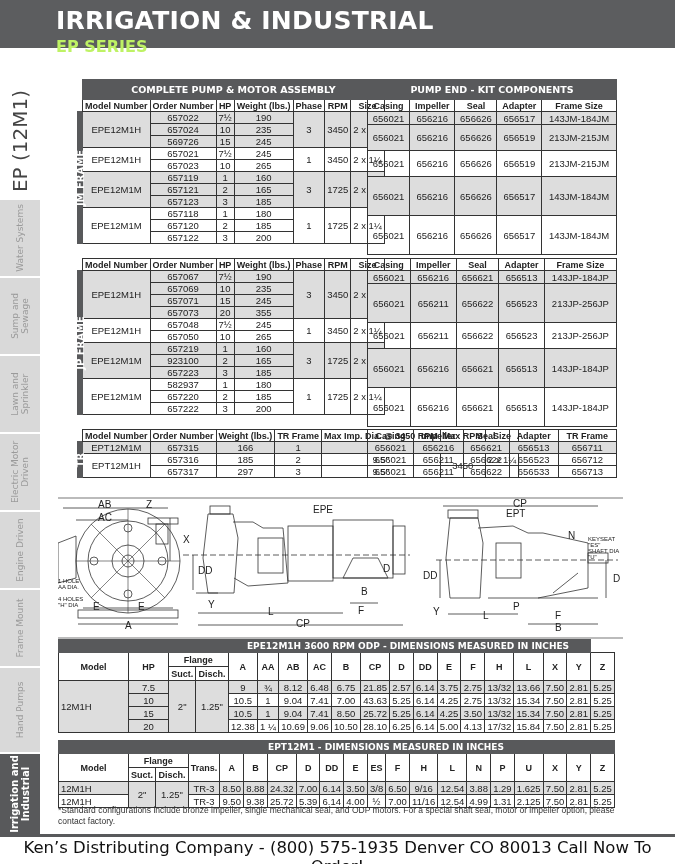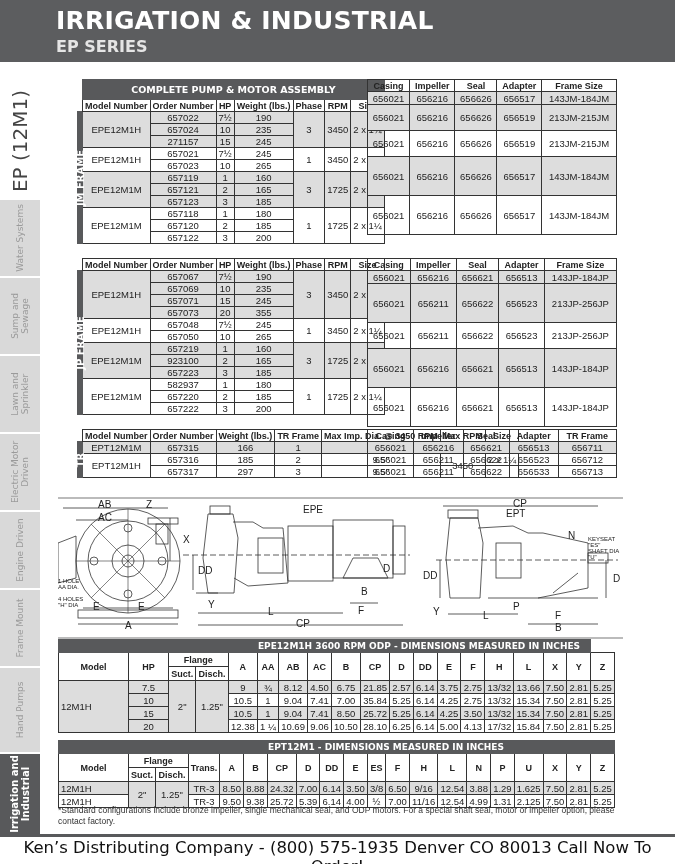--- a/index.html
+++ b/index.html
@@ -1,19 +1,19 @@
 <!DOCTYPE html>
 <html><head>
 <meta charset="utf-8">
 <style>
   * { box-sizing: border-box; margin: 0; padding: 0; }
   body { width: 675px; height: 864px; background: #fff; font-family: "Liberation Sans", sans-serif; color: #222; position: relative; overflow: hidden; }
-  .header { position: absolute; left: 0; top: 0; width: 675px; height: 62px; background: #5c5d5f; }
+  .header { position: absolute; left: 0; top: 0; width: 675px; height: 48px; background: #5c5d5f; }
   .header .t1 { position: absolute; left: 56px; top: 6px; color: #fff; font-family: "DejaVu Sans", sans-serif; font-weight: bold; font-size: 25px; letter-spacing: 0.2px; }
-  .header .t2 { position: absolute; left: 56px; top: 37px; color: #e5e5e5; font-family: "DejaVu Sans", sans-serif; font-weight: bold; font-size: 16px; }
+  .header .t2 { position: absolute; left: 56px; top: 37px; color: #bef264; font-family: "DejaVu Sans", sans-serif; font-weight: bold; font-size: 16px; }
   .side-title { position: absolute; left: 0; top: 72px; width: 40px; height: 130px; }
   .side-title span { position: absolute; left: 50%; top: 50%; transform: translate(-50%,-50%) rotate(-90deg); white-space: nowrap; font-family: "DejaVu Sans", sans-serif; font-size: 20px; color: #444; }
   .side-item { position: absolute; left: 0; width: 40px; background: #d9d9d9; border-bottom: 2px solid #fff; }
   .side-item span { position: absolute; left: 50%; top: 50%; transform: translate(-50%,-50%) rotate(-90deg); white-space: pre; text-align: center; font-family: "DejaVu Sans", sans-serif; font-size: 9px; color: #9a9a9a; line-height: 10px; }
   .side-item.active { background: #58595b; }
   .side-item.active span { color: #fff; font-weight: bold; font-size: 10px; line-height: 11px; }
 
   table { border-collapse: collapse; position: absolute; font-size: 9.5px; }
   td, th { border: 1px solid #333; text-align: center; height: 12px; padding: 0 2px; white-space: nowrap; }
   th { font-weight: bold; font-size: 9px; line-height: 10px; }
@@ -104,21 +104,21 @@
         <td class="sh" rowspan="3">3</td>
         <td class="sh" rowspan="3">3450</td>
         <td class="sh" rowspan="3">2 x 1¼</td>
       </tr>
       <tr>
         <td class="sh">657024</td>
         <td class="sh">10</td>
         <td class="sh">235</td>
       </tr>
       <tr>
-        <td class="sh">271157</td>
+        <td class="sh">569726</td>
         <td class="sh">15</td>
         <td class="sh">245</td>
       </tr>
       <tr>
         <td rowspan="2">EPE12M1H</td>
         <td>657021</td>
         <td>7½</td>
         <td>245</td>
         <td rowspan="2">1</td>
         <td rowspan="2">3450</td>
@@ -165,20 +165,23 @@
       <tr>
         <td>657122</td>
         <td>3</td>
         <td>200</td>
       </tr>
     </tbody>
 </table>
 
 <table id="kit-jm" style="left:367px;top:79px;width:250px;">
   <thead>
+    <tr>
+        <th class="cap" colspan="5">PUMP END - KIT COMPONENTS</th>
+      </tr>
     <tr class="hdr">
         <th>Casing</th>
         <th>Impeller</th>
         <th>Seal</th>
         <th>Adapter</th>
         <th>Frame Size</th>
       </tr>
   </thead>
   <tbody>
       <tr>
@@ -503,21 +506,21 @@
   </svg>
   <div class="dim-label" style="left:40px;top:1px;">AB</div>
   <div class="dim-label" style="left:40px;top:14px;">AC</div>
   <div class="dim-label" style="left:88px;top:1px;">Z</div>
   <div class="dim-label" style="left:125px;top:36px;">X</div>
   <div class="dim-label" style="left:35px;top:103px;">E</div>
   <div class="dim-label" style="left:80px;top:103px;">E</div>
   <div class="dim-label" style="left:67px;top:122px;">A</div>
   <div class="dim-label" style="left:0px;top:80px;font-size:6px;width:30px;">1 HOLE AA DIA.</div>
   <div class="dim-label" style="left:0px;top:98px;font-size:6px;width:32px;">4 HOLES "H" DIA</div>
-  <div class="dim-label" style="left:245px;top:6px;">EPE</div>
+  <div class="dim-label" style="left:255px;top:6px;">EPE</div>
   <div class="dim-label" style="left:140px;top:67px;">DD</div>
   <div class="dim-label" style="left:325px;top:65px;">D</div>
   <div class="dim-label" style="left:150px;top:101px;">Y</div>
   <div class="dim-label" style="left:210px;top:108px;">L</div>
   <div class="dim-label" style="left:238px;top:120px;">CP</div>
   <div class="dim-label" style="left:303px;top:88px;">B</div>
   <div class="dim-label" style="left:300px;top:107px;">F</div>
   <div class="dim-label" style="left:448px;top:10px;">EPT</div>
   <div class="dim-label" style="left:455px;top:0px;">CP</div>
   <div class="dim-label" style="left:365px;top:72px;">DD</div>
@@ -529,21 +532,21 @@
   <div class="dim-label" style="left:497px;top:124px;">B</div>
   <div class="dim-label" style="left:510px;top:32px;">N</div>
   <div class="dim-label" style="left:530px;top:38px;font-size:6px;width:35px;">KEYSEAT "ES"</div>
   <div class="dim-label" style="left:530px;top:50px;font-size:6px;width:35px;">SHAFT DIA "U"</div>
 </div>
 <div class="rule" style="left:58px;top:637px;width:565px;"></div>
 
 <table id="epe-dims" class="dimtbl" style="left:58px;top:639px;width:557px;">
   <thead>
     <tr>
-        <th class="cap" colspan="18" style="height:13px;font-size:9px;text-align:right;padding-right:10px;">EPE12M1H 3600 RPM ODP - DIMENSIONS MEASURED IN INCHES</th>
+        <th class="cap" colspan="18" style="height:13px;font-size:9px;text-align:right;padding-right:21px;">EPE12M1H 3600 RPM ODP - DIMENSIONS MEASURED IN INCHES</th>
       </tr>
   <tr>
         <th rowspan="2" style="width:70px">Model</th>
         <th rowspan="2" style="width:40px">HP</th>
         <th colspan="2">Flange</th>
         <th rowspan="2">A</th>
         <th rowspan="2">AA</th>
         <th rowspan="2">AB</th>
         <th rowspan="2">AC</th>
         <th rowspan="2">B</th>
@@ -565,41 +568,41 @@
     </thead>
   <tbody>
       <tr>
         <td class="sh" rowspan="4" style="text-align:left">12M1H</td>
         <td class="sh">7.5</td>
         <td class="sh" rowspan="4">2"</td>
         <td class="sh" rowspan="4">1.25"</td>
         <td class="sh">9</td>
         <td class="sh">¾</td>
         <td class="sh">8.12</td>
-        <td class="sh">4.50</td>
+        <td class="sh">6.48</td>
         <td class="sh">6.75</td>
         <td class="sh">21.85</td>
         <td class="sh">2.57</td>
         <td class="sh">6.14</td>
         <td class="sh">3.75</td>
         <td class="sh">2.75</td>
         <td class="sh">13/32</td>
         <td class="sh">13.66</td>
         <td class="sh">7.50</td>
         <td class="sh">2.81</td>
         <td class="sh">5.25</td>
       </tr>
       <tr>
         <td class="sh">10</td>
         <td>10.5</td>
         <td>1</td>
         <td>9.04</td>
         <td>7.41</td>
         <td>7.00</td>
-        <td>35.84</td>
+        <td>43.63</td>
         <td>5.25</td>
         <td>6.14</td>
         <td>4.25</td>
         <td>2.75</td>
         <td>13/32</td>
         <td>15.34</td>
         <td>7.50</td>
         <td>2.81</td>
         <td>5.25</td>
       </tr>

